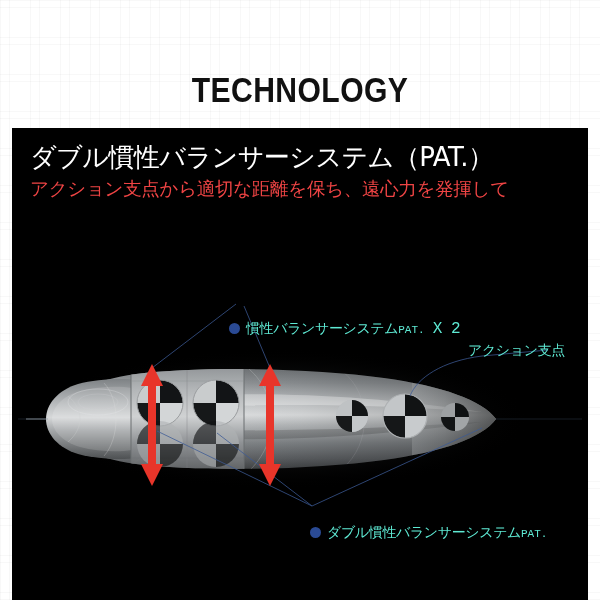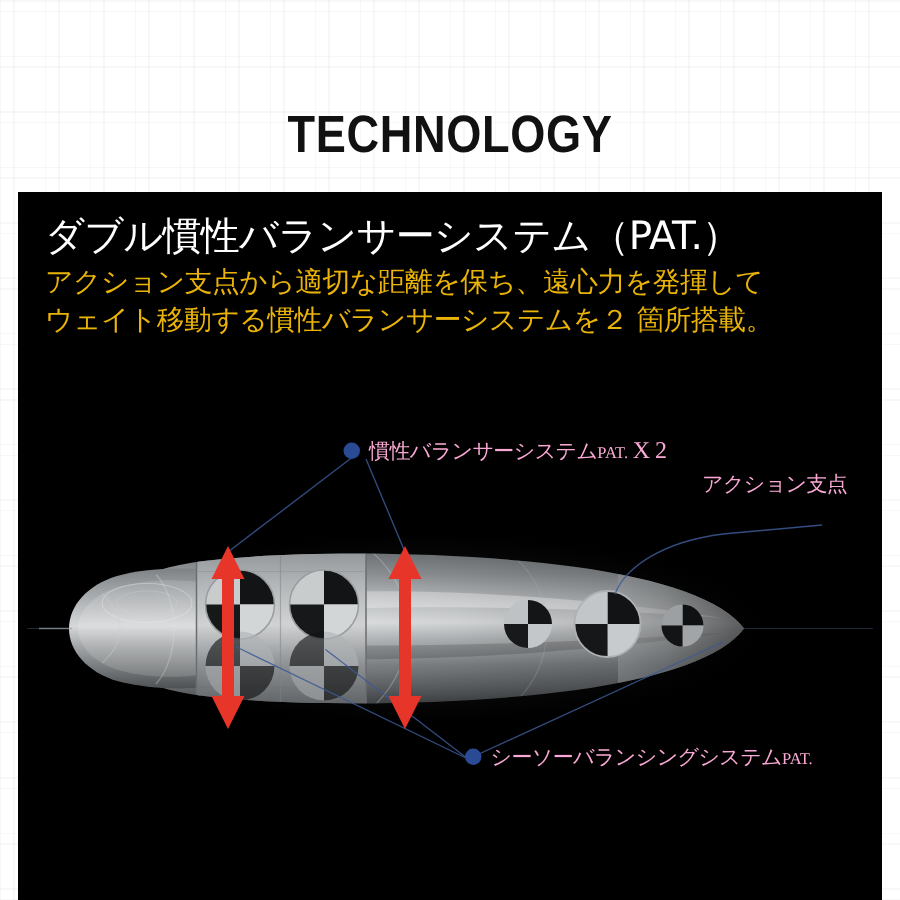--- a/index.html
+++ b/index.html
@@ -57,41 +57,42 @@
   #headline{
     position:absolute;left:18px;top:12px;
     color:#ffffff;
     font-size:26px;
     letter-spacing:-0.5px;
     white-space:nowrap;
     font-family:"DejaVu Sans","Liberation Sans",sans-serif;
   }
   #body-copy{
     position:absolute;left:18px;top:48px;
-    color:#eab308;
+    color:#ef4444;
     font-size:18.5px;
     line-height:25px;
     letter-spacing:-0.3px;
     white-space:nowrap;
     font-family:"DejaVu Sans","Liberation Sans",sans-serif;
   }
   #body-copy div{white-space:nowrap;}
 
   
   #diagram{
     position:absolute;left:0;top:0;width:576px;height:413px;
   }
 
   
   .anno{
     position:absolute;
-    color:#f9a8d4;
-    font-family:Liberation Serif, serif;
+    color:#5eead4;
+    font-family:Liberation Mono, monospace;
     white-space:nowrap;
     letter-spacing:-0.4px;
+    margin-top:28px;
   }
   .anno .dot{
     display:inline-block;
     width:11px;height:11px;border-radius:50%;
     background:#2a4a94;
     margin-right:6px;
     vertical-align:-1px;
   }
   .anno .small{font-size:11px;letter-spacing:0;}
   .anno .big{font-size:16px;}
@@ -106,21 +107,20 @@
 <div id="watermark"></div>
 
 <div id="page-title">TECHNOLOGY</div>
 
 <div id="panel">
 
   <div id="headline">ダブル慣性バランサーシステム（PAT.）</div>
 
   <div id="body-copy">
     <div>アクション支点から適切な距離を保ち、遠心力を発揮して</div>
-    <div>ウェイト移動する慣性バランサーシステムを２ 箇所搭載。</div>
   </div>
 
   <svg id="diagram" viewBox="0 0 576 413">
     <defs>
 
       <linearGradient id="bodyGrad" x1="0" y1="0" x2="0" y2="1">
         <stop offset="0%" stop-color="#6f7376"></stop>
         <stop offset="14%" stop-color="#8d9194"></stop>
         <stop offset="34%" stop-color="#c6c9cb"></stop>
         <stop offset="46%" stop-color="#dfe1e2"></stop>
@@ -302,16 +302,16 @@
 
   <div class="anno" id="label-inertia">
     <span class="dot"></span><span>慣性バランサーシステム</span><span class="small">PAT.</span> <span class="big">X 2</span>
   </div>
 
   <div class="anno" id="label-fulcrum">
     <span>アクション支点</span>
   </div>
 
   <div class="anno" id="label-seesaw">
-    <span class="dot"></span><span>シーソーバランシングシステム</span><span class="small">PAT.</span>
+    <span class="dot"></span><span>ダブル慣性バランサーシステム</span><span class="small">PAT.</span>
   </div>
 
 </div>
 
 </body></html>

